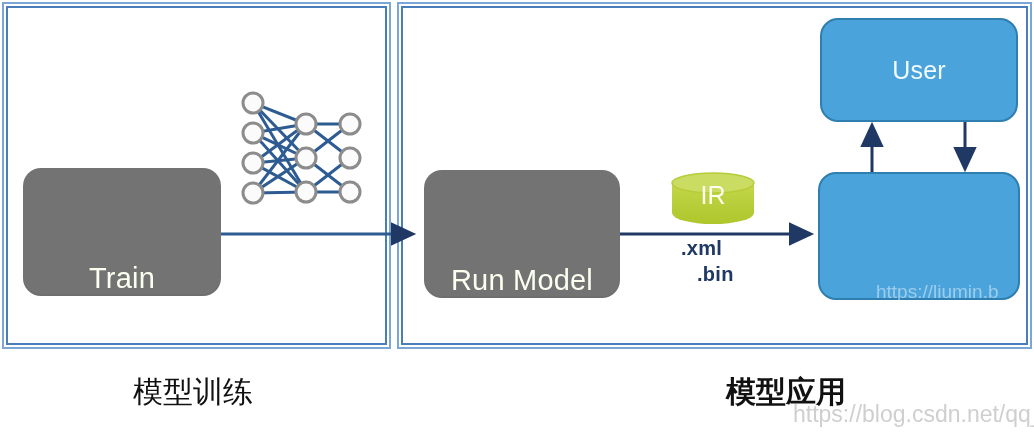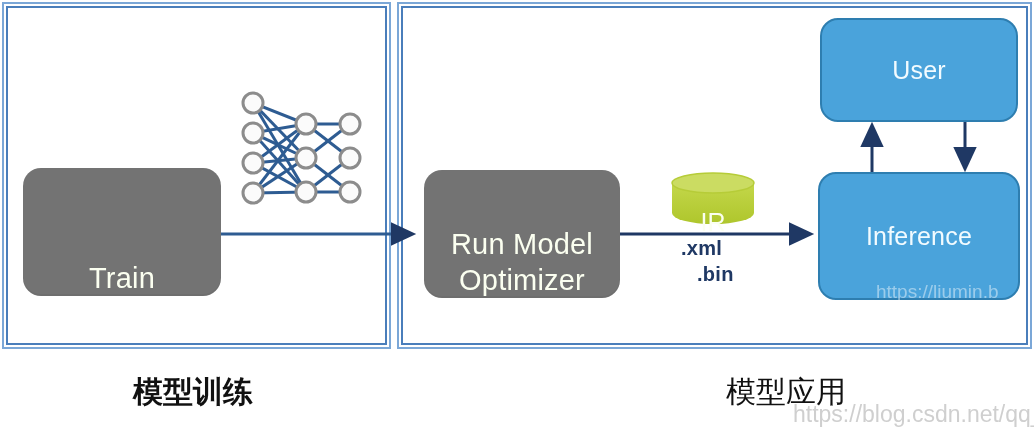--- a/index.html
+++ b/index.html
@@ -89,21 +89,20 @@
   }
   #ir-label {
     position: absolute;
     left: 668px;
     top: 181px;
     width: 90px;
     text-align: center;
     font-size: 25px;
     color: #fbfff0;
     pointer-events: none;
-    margin-top: 27px;
   }
 
   
   #connectors {
     position: absolute;
     left: 0; top: 0;
     width: 1034px; height: 432px;
     pointer-events: none;
   }
 
@@ -118,22 +117,22 @@
   #label-xml { left: 681px; top: 237px; text-align: center; }
   #label-bin { left: 697px; top: 263px; }
 
   
   .caption {
     position: absolute;
     font-size: 30px;
     color: #111111;
     white-space: nowrap;
   }
-  #caption-training { left: 133px; top: 372px; font-weight: bold; }
-  #caption-deploy   { left: 726px; top: 372px; }
+  #caption-training { left: 133px; top: 372px; }
+  #caption-deploy   { left: 726px; top: 372px; font-weight: bold; }
 
   
   #page-watermark {
     position: absolute;
     left: 793px;
     top: 401px;
     font-size: 23px;
     color: #cfcfcf;
     white-space: nowrap;
     pointer-events: none;
@@ -182,33 +181,32 @@
 
 <div class="box box-green" id="box-train">
   <span class="label">
     <span>Train</span><br>
   </span>
 </div>
 
 <div class="box box-green" id="box-optimizer">
   <span class="label">
     <span>Run Model</span><br>
-    <span>Optimizer</span>
   </span>
 </div>
 
 <div class="box box-blue" id="box-userapp">
   <span class="label">
     <span>User</span><br>
   </span>
 </div>
 
 <div class="box box-blue" id="box-inference">
   <span class="label">
-    <span>Inference</span><br>
+    <br>
   </span>
 </div>
 
 <div id="inference-watermark">https://liumin.b</div>
 
 <svg id="ir-cylinder" viewBox="0 0 90 52">
   <defs>
     <linearGradient id="cylBody" x1="0" y1="0" x2="0" y2="1">
       <stop offset="0%" stop-color="#c3d74a"></stop>
       <stop offset="100%" stop-color="#afc62c"></stop>

